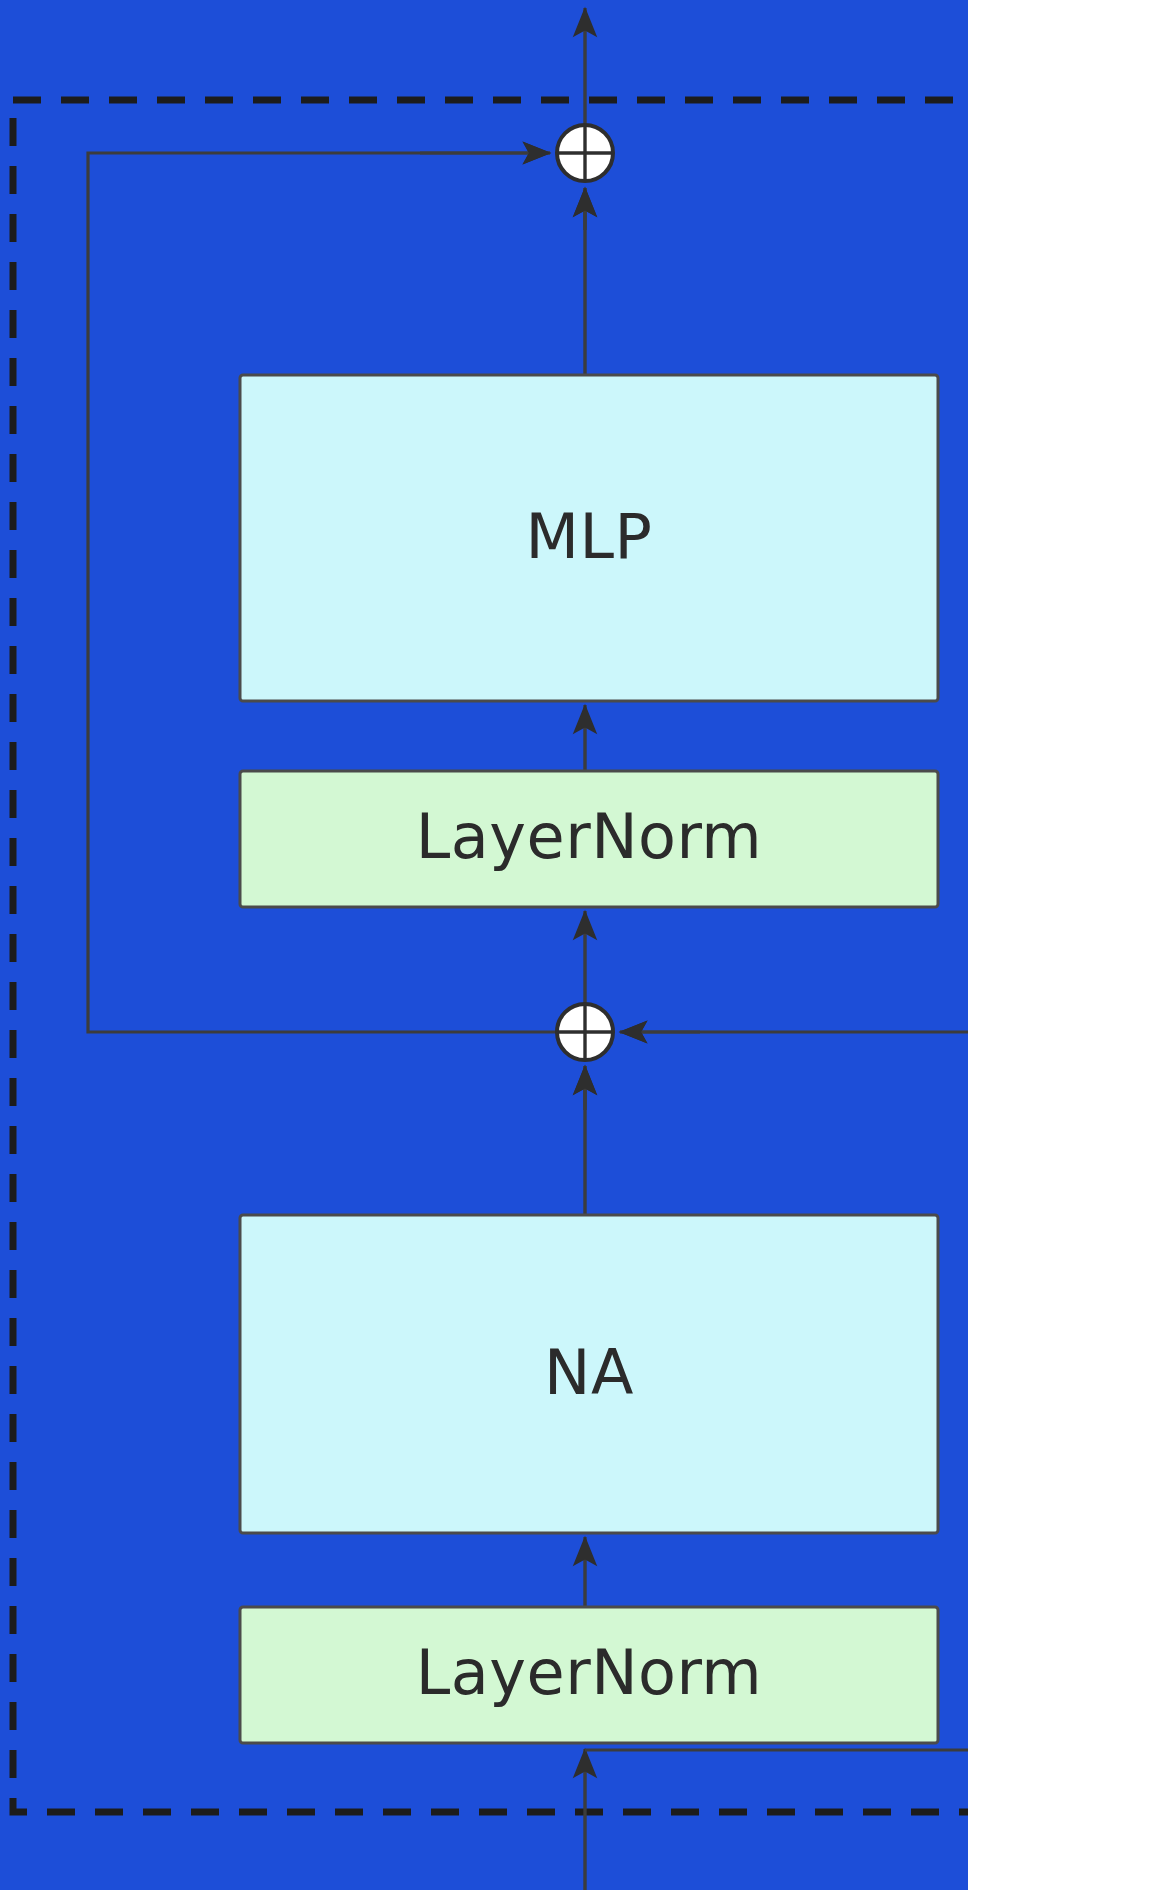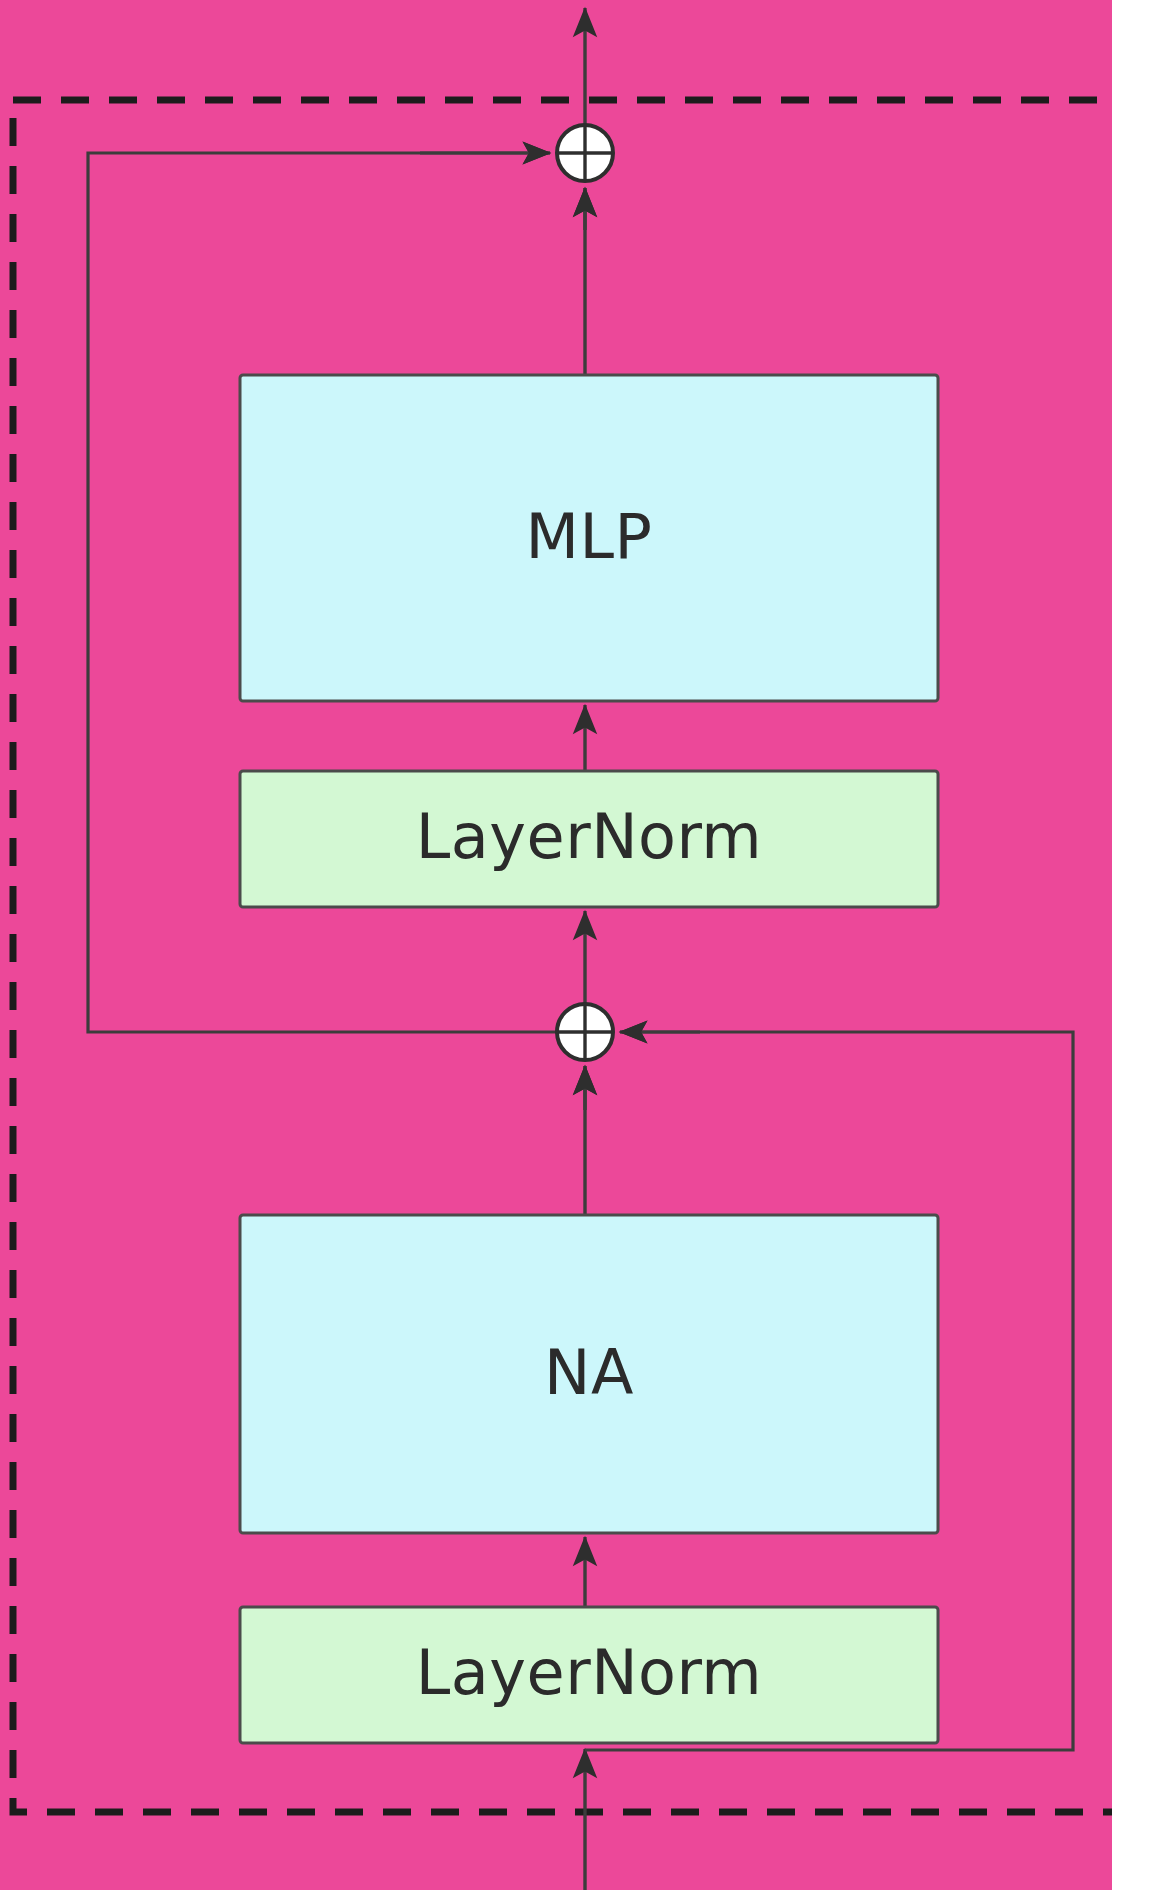--- a/index.html
+++ b/index.html
@@ -6,23 +6,23 @@
   html, body {
     margin: 0;
     padding: 0;
     background: #ffffff;
   }
   body {
     font-family: "DejaVu Sans", sans-serif;
   }
   #stage {
     position: relative;
-    width: 1112px;
+    width: 968px;
     height: 1890px;
-    background: #ec4899;
+    background: #1d4ed8;
     overflow: hidden;
   }
   #diagram-svg {
     position: absolute;
     left: 0;
     top: 0;
     width: 1176px;
     height: 1890px;
     display: block;
   }

